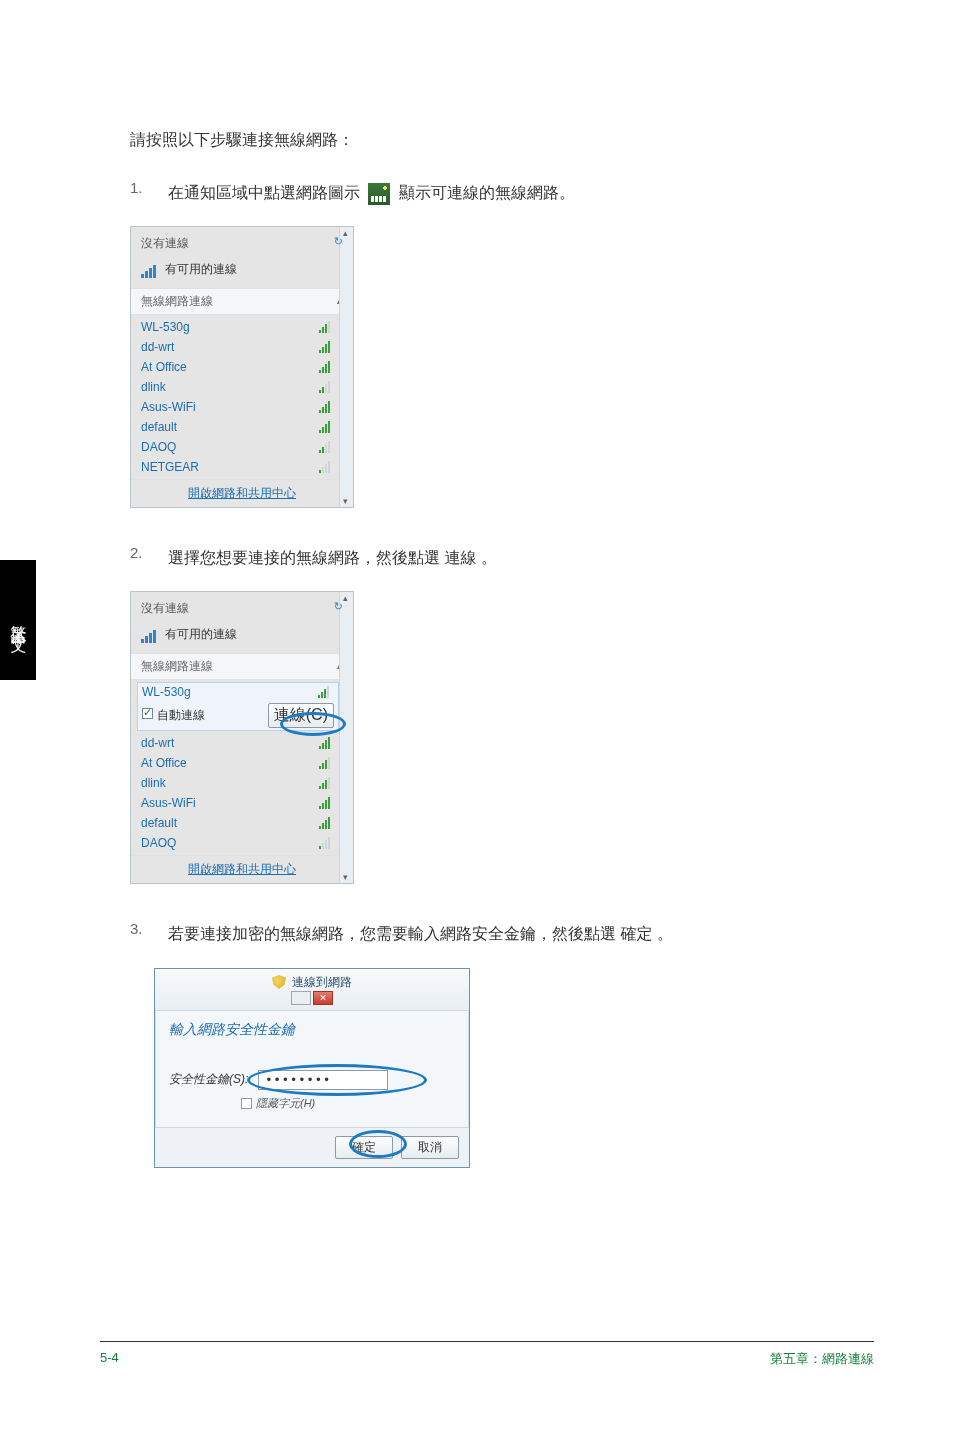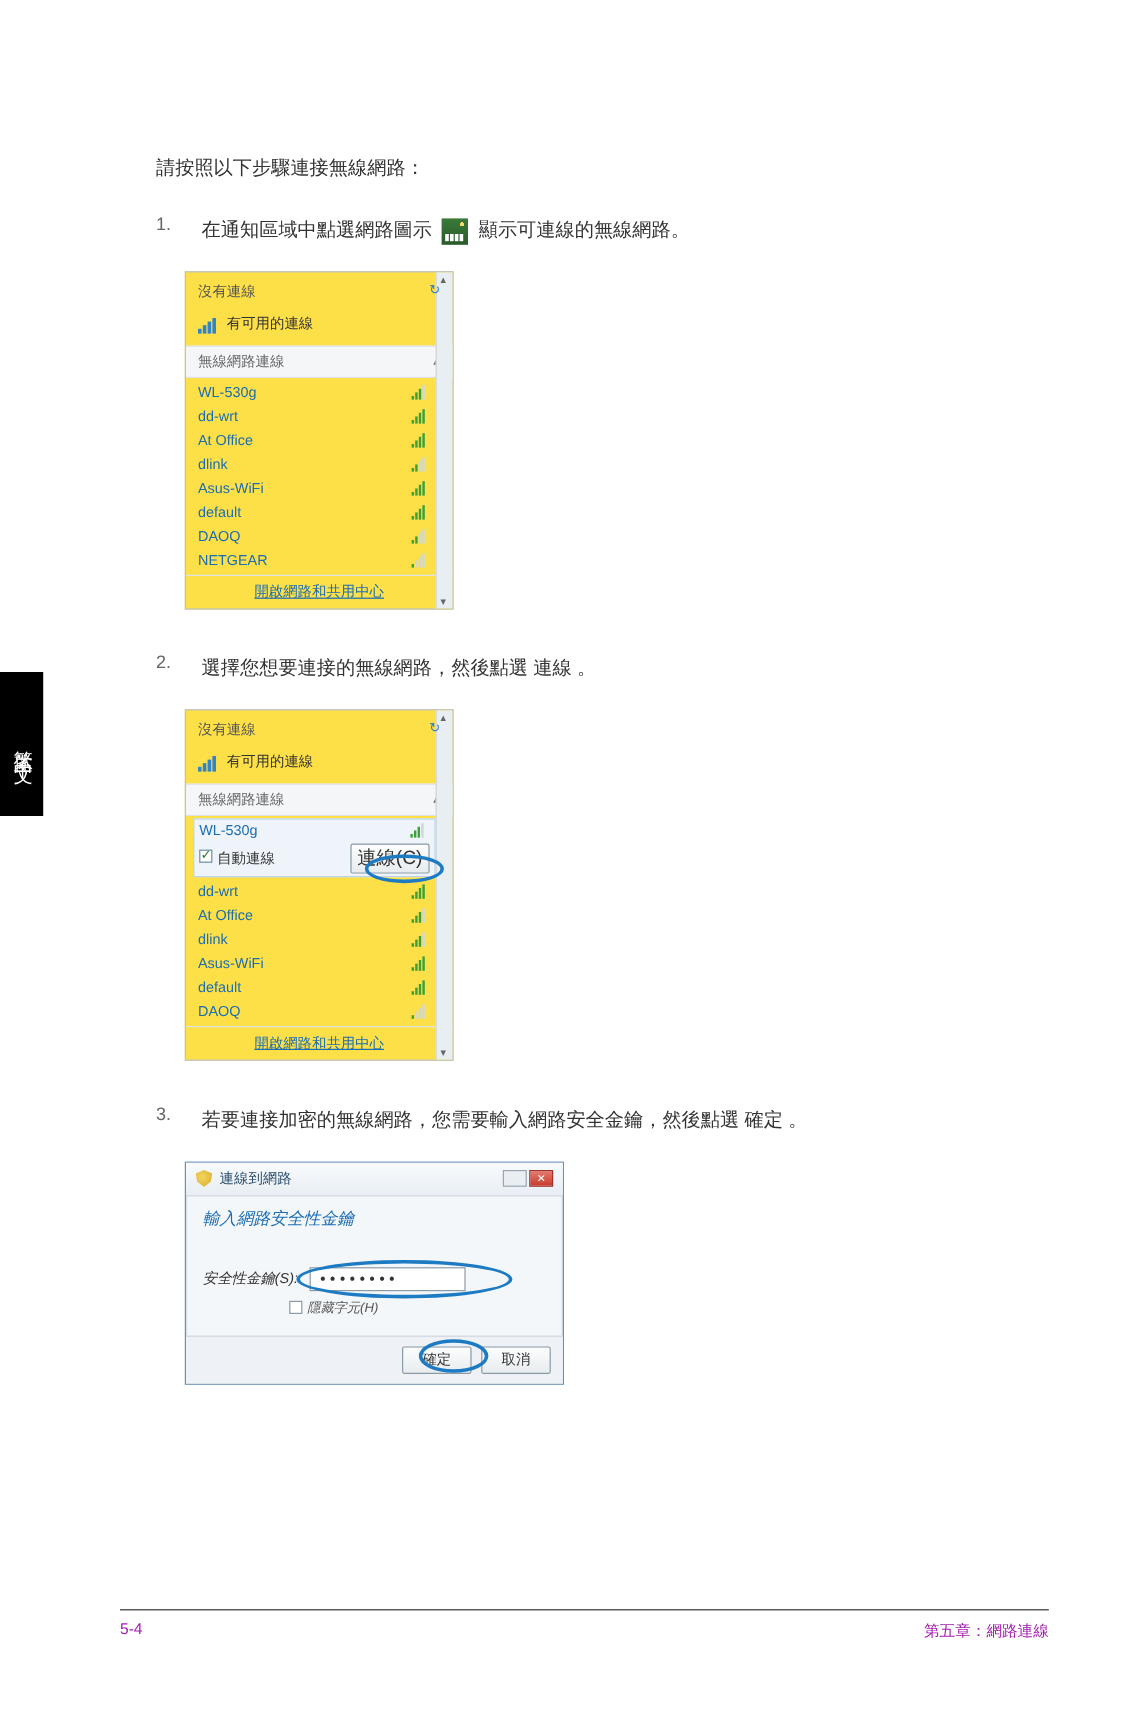--- a/index.html
+++ b/index.html
@@ -82,23 +82,22 @@
       width: 6px;
       height: 6px;
       background: radial-gradient(circle at center, #f7d969 40%, transparent 40%);
       border-radius: 50%;
     }
     .bold-inline { font-weight: 400; margin-top: 48px; }
 
     
     .wifi-panel {
       width: 224px;
-      margin-left: 24px;
       border: 1px solid #b8c2c9;
-      background: #fde047;
+      background: #e5e5e5;
       font-size: 12px;
       position: relative;
     }
     .wifi-panel .scroll {
       position: absolute;
       right: 0; top: 0; bottom: 0; width: 14px;
       background: #e9eef2;
       border-left: 1px solid #d0d5da;
     }
     .wifi-panel .scroll::before {
@@ -201,20 +200,21 @@
       font-size: 12px;
       position: relative;
       box-shadow: 0 0 0 1px #d5dee5 inset;
     }
     .dlg-title {
       background: linear-gradient(#f8fafc,#e8eef4);
       border-bottom: 1px solid #cfd6dd;
       padding: 5px 8px;
       display:flex; align-items:center; justify-content:space-between;
       color: #2a4d6d;
+      flex-direction: column;
     }
     .dlg-title-left { display:flex; align-items:center; gap:6px;}
     .shield-ico {
       width:14px; height:14px; background: radial-gradient(circle at 40% 40%, #f3d65c, #d9a82e);
       clip-path: polygon(50% 0, 100% 20%, 90% 70%, 50% 100%, 10% 70%, 0 20%);
     }
     .winbtns { display:flex; gap:2px;}
     .winbtns div { width:20px; height:14px; border:1px solid #9aa6b2; background:#e9eef2; font-size:9px; text-align:center; line-height:12px; color:#444;}
     .winbtns .close { background: linear-gradient(#e47a6e,#c83c2e); color:#fff; border-color:#a23228;}
     .dlg-body { padding: 10px 14px 16px; font-style: italic; }
@@ -237,21 +237,21 @@
     }
 
     .page-footer {
       position: absolute;
       left: 100px; right: 80px; bottom: 70px;
       border-top: 1px solid #333;
       padding-top: 8px;
       display: flex;
       justify-content: space-between;
       font-size: 13px;
-      color: #a21caf;
+      color: #15803d;
     }
     .sp2 { height: 36px; }
   </style>
 </head>
 <body>
 
 <div class="side-tab">繁体中文</div>
 
 <div class="content">
 

